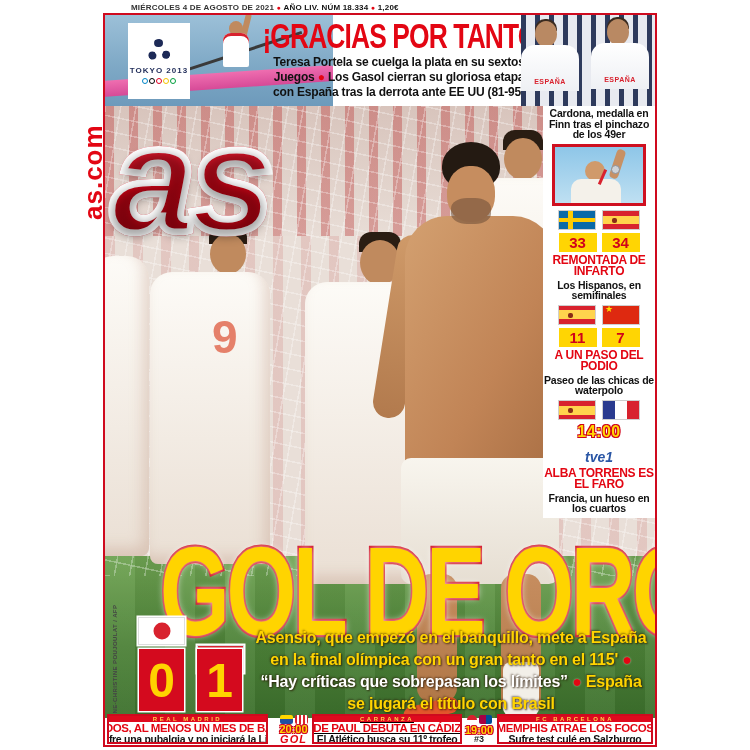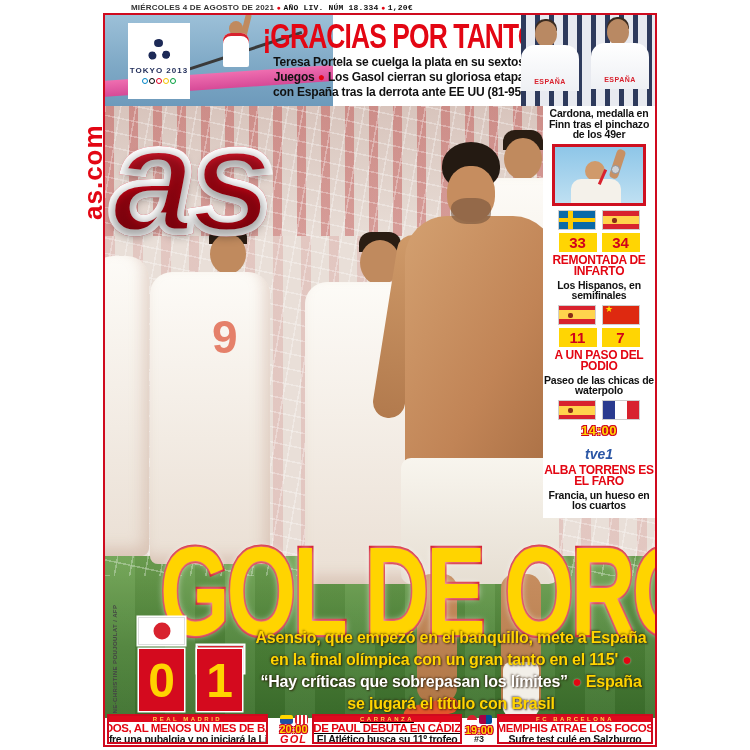--- a/index.html
+++ b/index.html
@@ -5,21 +5,21 @@
   * { margin:0; padding:0; box-sizing:border-box; }
   html,body { width:750px; height:750px; background:#fff; overflow:hidden;
               font-family:"Liberation Sans", sans-serif; }
   body { position:relative; }
   .abs { position:absolute; }
 
   
   .dateline { left:131px; top:3px; font-size:8px; font-weight:700; color:#333;
               letter-spacing:.2px; white-space:nowrap; }
   .dateline .dot { color:#e30613; font-size:7px; }
-  .dateline b { color:#111;font-family:Liberation Mono, monospace; }
+  .dateline b { color:#111; }
 
   
   .ascom { left:78px; top:20px; height:200px; writing-mode:vertical-rl;
            transform:rotate(180deg); color:#e30613; font-size:26px; font-weight:900;
            letter-spacing:1px; }
 
   
   .page { left:103px; top:13px; width:554px; height:734px; border:2px solid #cf0a1e;
           background:#fff; overflow:hidden; }
 
@@ -123,21 +123,21 @@
                  linear-gradient(180deg,transparent 0 38%,#fecc00 38% 62%,transparent 62%),#0a6aa7; }
   .flag-spain { background:linear-gradient(180deg,#d8222e 0 25%,#ffd34d 25% 75%,#d8222e 75%); }
   .flag-spain::after { content:""; position:absolute; left:26%; top:40%; width:5px; height:5px; background:#8a2b16; border-radius:2px; }
   .flag-china { background:#de2910; }
   .flag-china::after { content:"★"; position:absolute; left:2px; top:-2px; color:#ffde00; font-size:9px; }
   .flag-france { background:linear-gradient(90deg,#2a3b8f 0 33%,#fff 33% 66%,#d8222e 66%); }
 
   .score-row { display:flex; gap:5px; margin-top:3px; }
   .score-chip { width:38px; height:19px; background:#ffd503; color:#d0021b; font-size:15px; font-weight:900;
       display:flex; align-items:center; justify-content:center; }
-  .tv-time { color:#ffd503; font-weight:900; font-size:13px; margin-top:3px; letter-spacing:.5px;
+  .tv-time { color:#ffd503; font-weight:900; font-size:16px; margin-top:3px; letter-spacing:.5px;
       text-shadow:-1px -1px 0 #d0021b,1px -1px 0 #d0021b,-1px 1px 0 #d0021b,1px 1px 0 #d0021b; }
   .tve { color:#2a56a5; font-weight:900; font-size:14px; font-style:italic; margin-top:8px; }
 
   
   .gol-headline { left:0; top:519px; width:550px; text-align:center; font-size:112px; line-height:104px;
       font-weight:900; color:#ffd400; letter-spacing:-4px; white-space:nowrap;
       -webkit-text-stroke:4px #cf0a1e; paint-order:stroke fill; transform:scale(.8,1.12);
       transform-origin:center top; text-shadow:0 0 8px rgba(255,255,255,.8); }
   .match-flag { width:47px; height:28px; border:1px solid #ddd; position:relative; box-shadow:0 0 0 1.5px #fff; }
   .match-flag.f-japan { left:33px; top:602px; background:#fff; }

